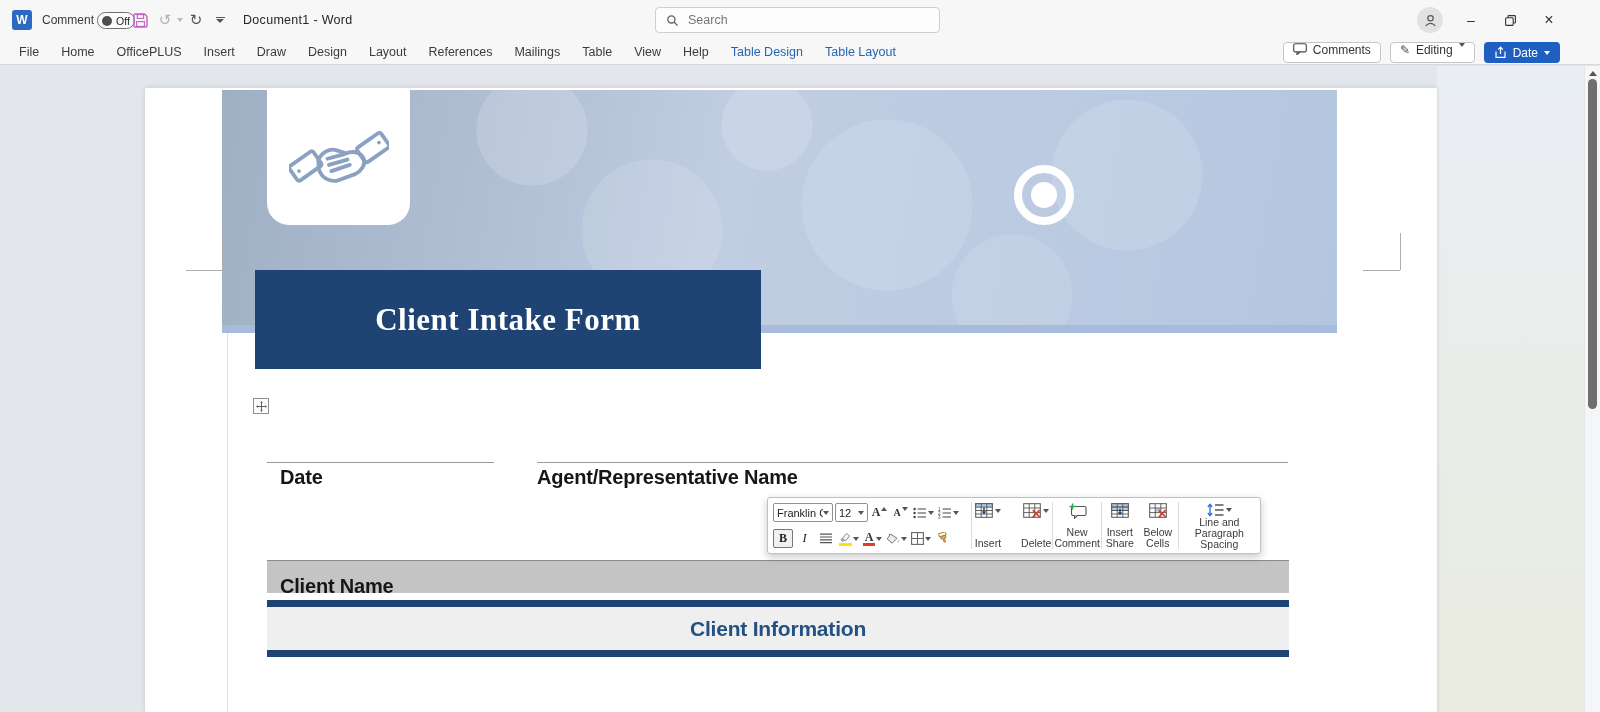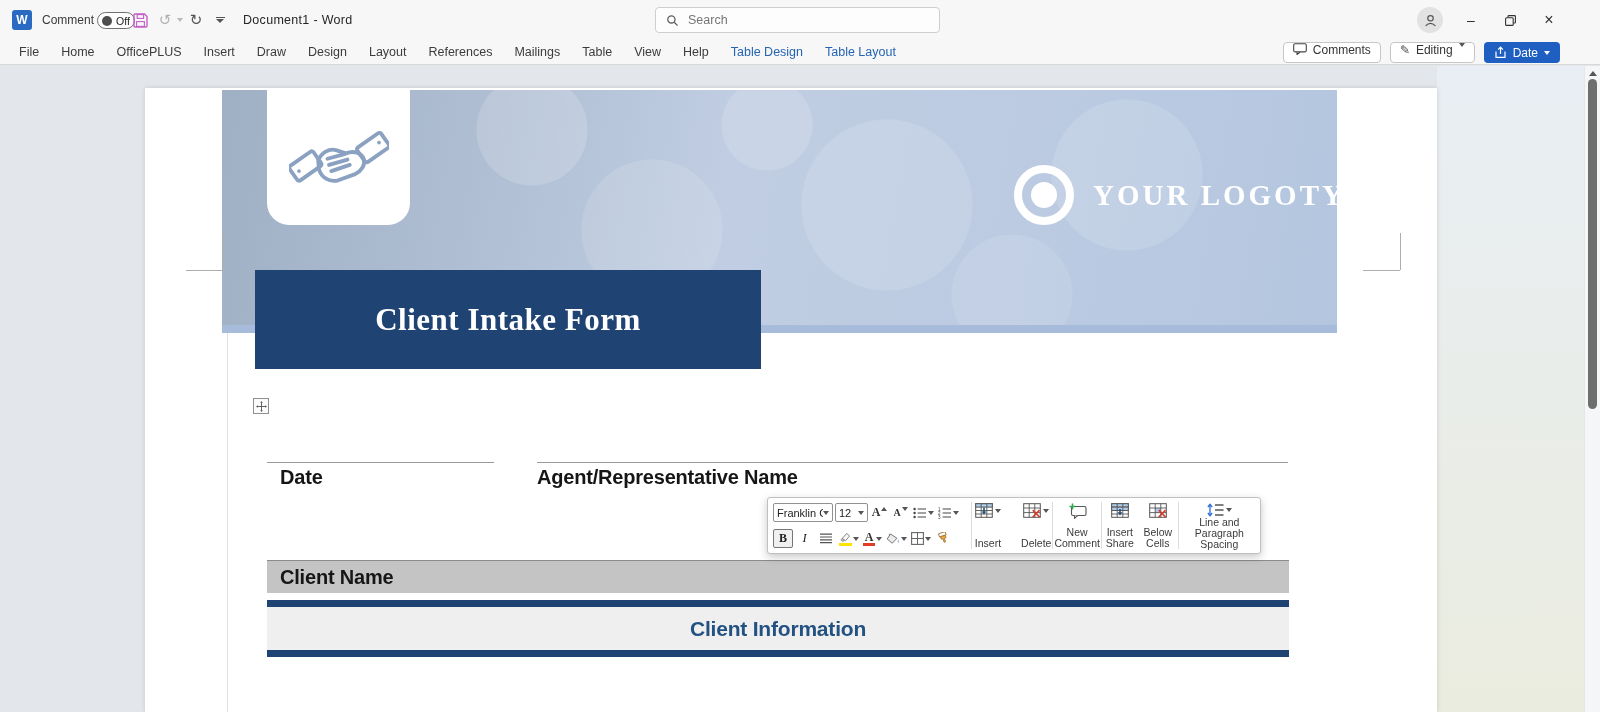--- a/index.html
+++ b/index.html
@@ -72,21 +72,21 @@
   .banner{position:absolute;left:110px;top:182px;width:506px;height:99px;background:var(--banner-navy);display:flex;align-items:center;justify-content:center;}
   .banner-title{font-family:"Liberation Serif",serif;font-weight:bold;font-size:31px;color:#fff;letter-spacing:.5px;}
 
   .cropline{position:absolute;background:#adadad;}
   .move-handle{position:absolute;left:108px;top:310px;width:16px;height:16px;border:1px solid #8f8f8f;background:#fbfbfb;display:flex;align-items:center;justify-content:center;cursor:move;}
 
   .tline{position:absolute;height:1px;background:#9a9a9a;top:374px;}
   .doc-label{position:absolute;font-size:20px;font-weight:700;letter-spacing:-.2px;color:#161616;cursor:text;}
 
   .gray-row{position:absolute;left:122px;top:472px;width:1022px;height:33px;background:var(--row-gray);border-top:1px solid #8c8c8c;}
-  .gray-row .doc-label{top:5px;text-align:center;}
+  .gray-row .doc-label{top:14px;text-align:center;}
   .blue-bar{position:absolute;left:122px;width:1022px;height:7px;background:var(--banner-navy);}
   .section-band{position:absolute;left:122px;top:519px;width:1022px;height:43px;background:#efefef;display:flex;align-items:center;justify-content:center;}
   .section-title{font-size:21px;font-weight:700;color:var(--section-blue);letter-spacing:-.2px;cursor:text;}
   .faint-vline{position:absolute;left:82px;top:245px;width:1px;height:379px;background:#dde2e8;}
 
   
   .minibar{position:absolute;left:767px;top:431px;width:494px;height:57px;background:#fff;border:1px solid #c0c0c0;border-radius:3px;box-shadow:0 3px 9px rgba(0,0,0,.22);display:flex;align-items:stretch;z-index:50;}
   .mt-divider{width:1px;background:#dcdcdc;margin:4px 0;}
   .mt-fonts{width:214px;padding:4px 5px;display:flex;flex-direction:column;justify-content:space-between;}
   .mt-row{display:flex;align-items:center;gap:2px;height:21px;}
@@ -231,21 +231,20 @@
               <path d="M55 62 L79 54"></path>
             </g>
             <circle cx="13" cy="62" r="2.4" fill="#8ba1c1"></circle>
             <circle cx="117" cy="25" r="2.4" fill="#8ba1c1"></circle>
           </svg>
         </div>
         <svg class="logo-circle" width="64" height="64" viewBox="0 0 64 64">
           <circle cx="32" cy="32" r="26" fill="none" stroke="#fff" stroke-width="8"></circle>
           <circle cx="32" cy="32" r="13" fill="#fff"></circle>
         </svg>
-        <div class="logotype">YOUR LOGOTYPE</div>
       </div>
       <div class="header-strip"></div>
 
       <div class="banner">
         <span class="banner-title">Client Intake Form</span>
       </div>
 
       <div class="cropline" style="left:77px;top:145px;width:1px;height:37px;"></div>
       <div class="cropline" style="left:41px;top:182px;width:37px;height:1px;"></div>
       <div class="cropline" style="left:1218px;top:182px;width:37px;height:1px;"></div>

